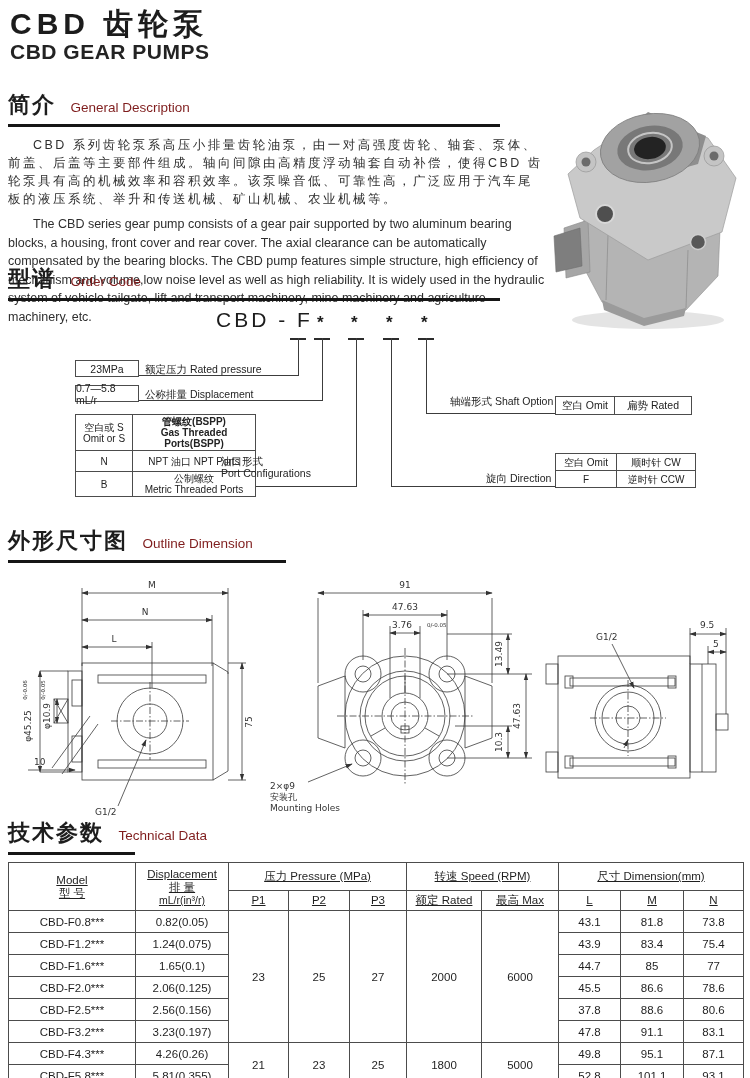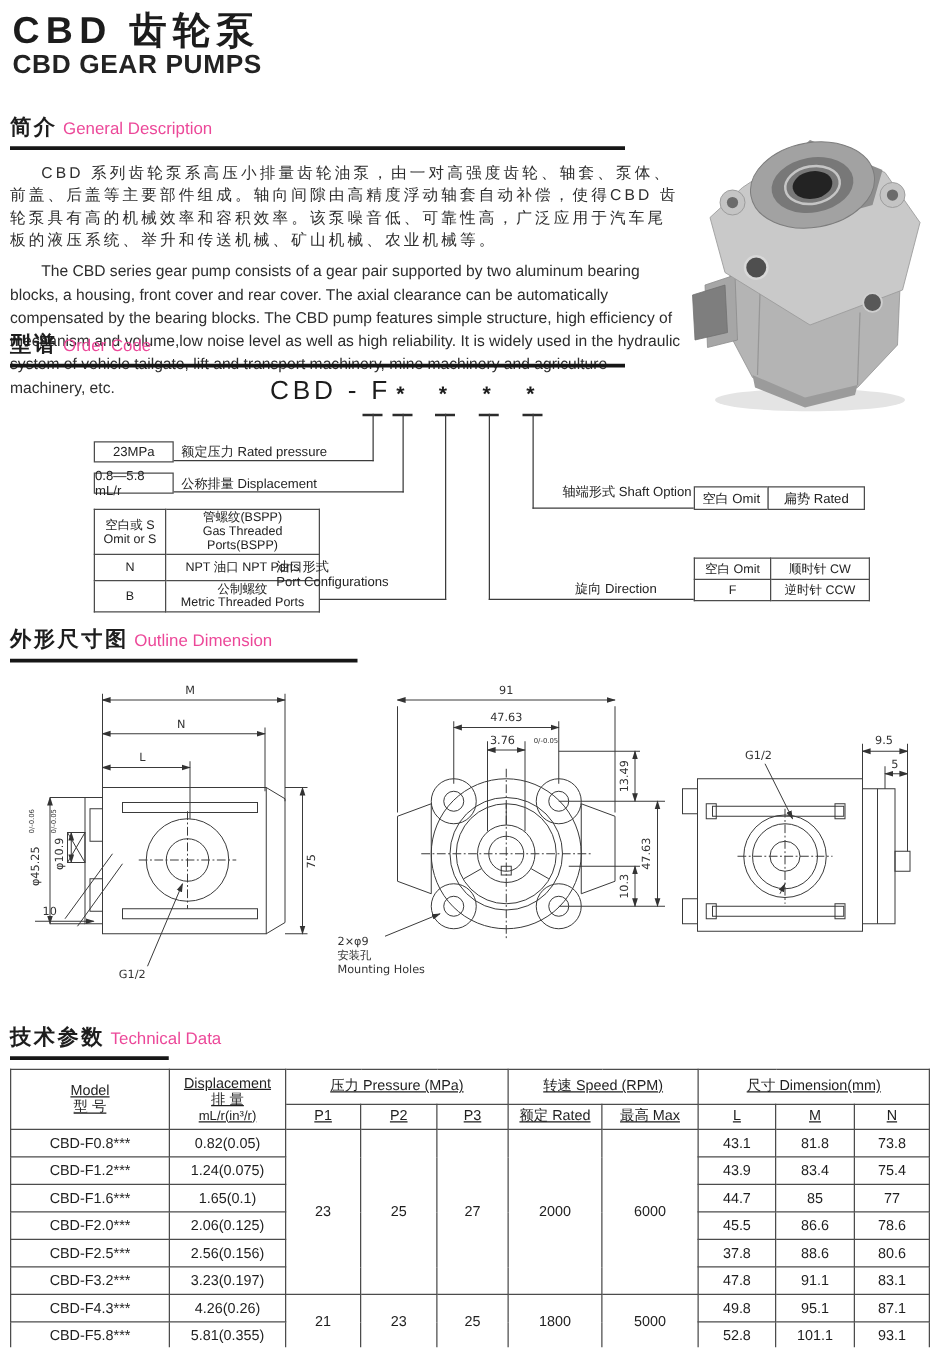--- a/index.html
+++ b/index.html
@@ -6,22 +6,22 @@
   .page{position:relative;width:750px;height:1078px;background:#ffffff;overflow:hidden;
         font-family:"Liberation Sans","DejaVu Sans",sans-serif;color:#222;}
   .abs{position:absolute;}
 
   
   .title-zh{position:absolute;left:10px;top:4px;font-size:30px;font-weight:bold;letter-spacing:5px;color:#1c1c1c;white-space:nowrap;}
   .title-en{position:absolute;left:10px;top:40px;font-size:21px;font-weight:bold;letter-spacing:0.5px;color:#232323;white-space:nowrap;}
 
   
   .sec-head{white-space:nowrap;}
-  .sec-head .zh{font-size:17px;font-weight:bold;letter-spacing:2px;color:#1d1d1d;}
-  .sec-head .en{font-size:13.5px;color:#ec4899;}
+  .sec-head .zh{font-size:22px;font-weight:bold;letter-spacing:2px;color:#1d1d1d;}
+  .sec-head .en{font-size:13.5px;color:#7f1d1d;margin-left:10px;}
   .sec-rule{height:3px;background:#161616;margin-top:4px;}
 
   
   .para{margin:0;text-indent:2em;color:#2e2e2e;}
   .para.zh{font-size:12.5px;line-height:18px;letter-spacing:2.5px;margin-top:9px;}
   .para.en{font-size:12.5px;line-height:18.5px;margin-top:7px;}
 
   
   .oc{position:relative;width:734px;height:206px;margin-top:6px;}
   .oc-model{position:absolute;left:208px;top:1px;font-size:21px;font-weight:normal;letter-spacing:3px;color:#1c1c1c;}
@@ -123,31 +123,31 @@
 
       <div class="hline" style="left:129px;top:68px;width:162px;"></div>
       <div class="hline" style="left:129px;top:93px;width:186px;"></div>
       <div class="hline" style="left:207px;top:179px;width:142px;"></div>
       <div class="hline" style="left:383px;top:179px;width:165px;"></div>
       <div class="hline" style="left:418px;top:106px;width:130px;"></div>
 
       <div class="ocbox" style="left:67px;top:53px;width:62px;height:15px;">23MPa</div>
       <div class="oclabel" style="left:137px;top:56px;">额定压力  Rated  pressure</div>
 
-      <div class="ocbox" style="left:67px;top:78px;width:62px;height:15px;">0.8—5.8 mL/r</div>
+      <div class="ocbox" style="left:67px;top:78px;width:62px;height:15px;">0.7—5.8 mL/r</div>
       <div class="oclabel" style="left:137px;top:81px;">公称排量  Displacement</div>
 
       <table class="octbl" style="position:absolute;left:67px;top:107px;">
         <tbody>
             <tr>
           <td style="width:52px;height:28px;">
             <div>空白或 S</div>
             <div>Omit or S</div>
           </td>
-          <td style="width:118px;">
+          <td style="width:118px;font-weight:bold;">
             <div>管螺纹(BSPP)</div>
             <div>Gas Threaded Ports(BSPP)</div>
           </td>
         </tr>
         <tr>
           <td style="height:18px;">N</td>
           <td>NPT 油口   NPT Ports</td>
         </tr>
         <tr>
           <td style="height:22px;">B</td>
@@ -160,37 +160,37 @@
         </table>
       <div class="oclabel" style="left:213px;top:148px;">
         <div>油口形式</div>
         <div>Port Configurations</div>
       </div>
 
       <div class="oclabel" style="left:442px;top:88px;">轴端形式  Shaft  Option</div>
       <div class="ocbox" style="left:547px;top:89px;width:58px;height:17px;">空白 Omit</div>
       <div class="ocbox" style="left:606px;top:89px;width:76px;height:17px;">扁势  Rated</div>
 
-      <div class="oclabel" style="left:452px;top:165px;">旋向  Direction</div>
+      <div class="oclabel" style="left:478px;top:165px;">旋向  Direction</div>
       <table class="octbl" style="position:absolute;left:547px;top:146px;">
         <tbody>
             <tr>
           <td style="width:56px;height:14px;">空白 Omit</td>
           <td style="width:74px;">顺时针  CW</td>
         </tr>
         <tr>
           <td style="height:14px;">F</td>
           <td>逆时针  CCW</td>
         </tr>
       </tbody>
         </table>
     </div>
   </div>
 
-  <div class="abs" style="left:0;top:500px;width:750px;">
+  <div class="abs" style="left:0;top:526px;width:750px;">
     <div class="sec-head" style="margin-left:8px;">
       <span class="zh">外形尺寸图</span>
       <span class="en">Outline Dimension</span>
     </div>
     <div class="sec-rule" style="width:278px;margin-left:8px;"></div>
 
     <svg width="750" height="268" viewBox="0 0 750 268" style="display:block;margin-top:5px;" font-family="'DejaVu Sans',sans-serif">
       <defs>
         <marker id="ar" viewBox="0 0 10 10" refX="9" refY="5" markerWidth="9" markerHeight="9" orient="auto-start-reverse">
           <path d="M0,1.8 L10,5 L0,8.2 z" fill="#333"></path>

